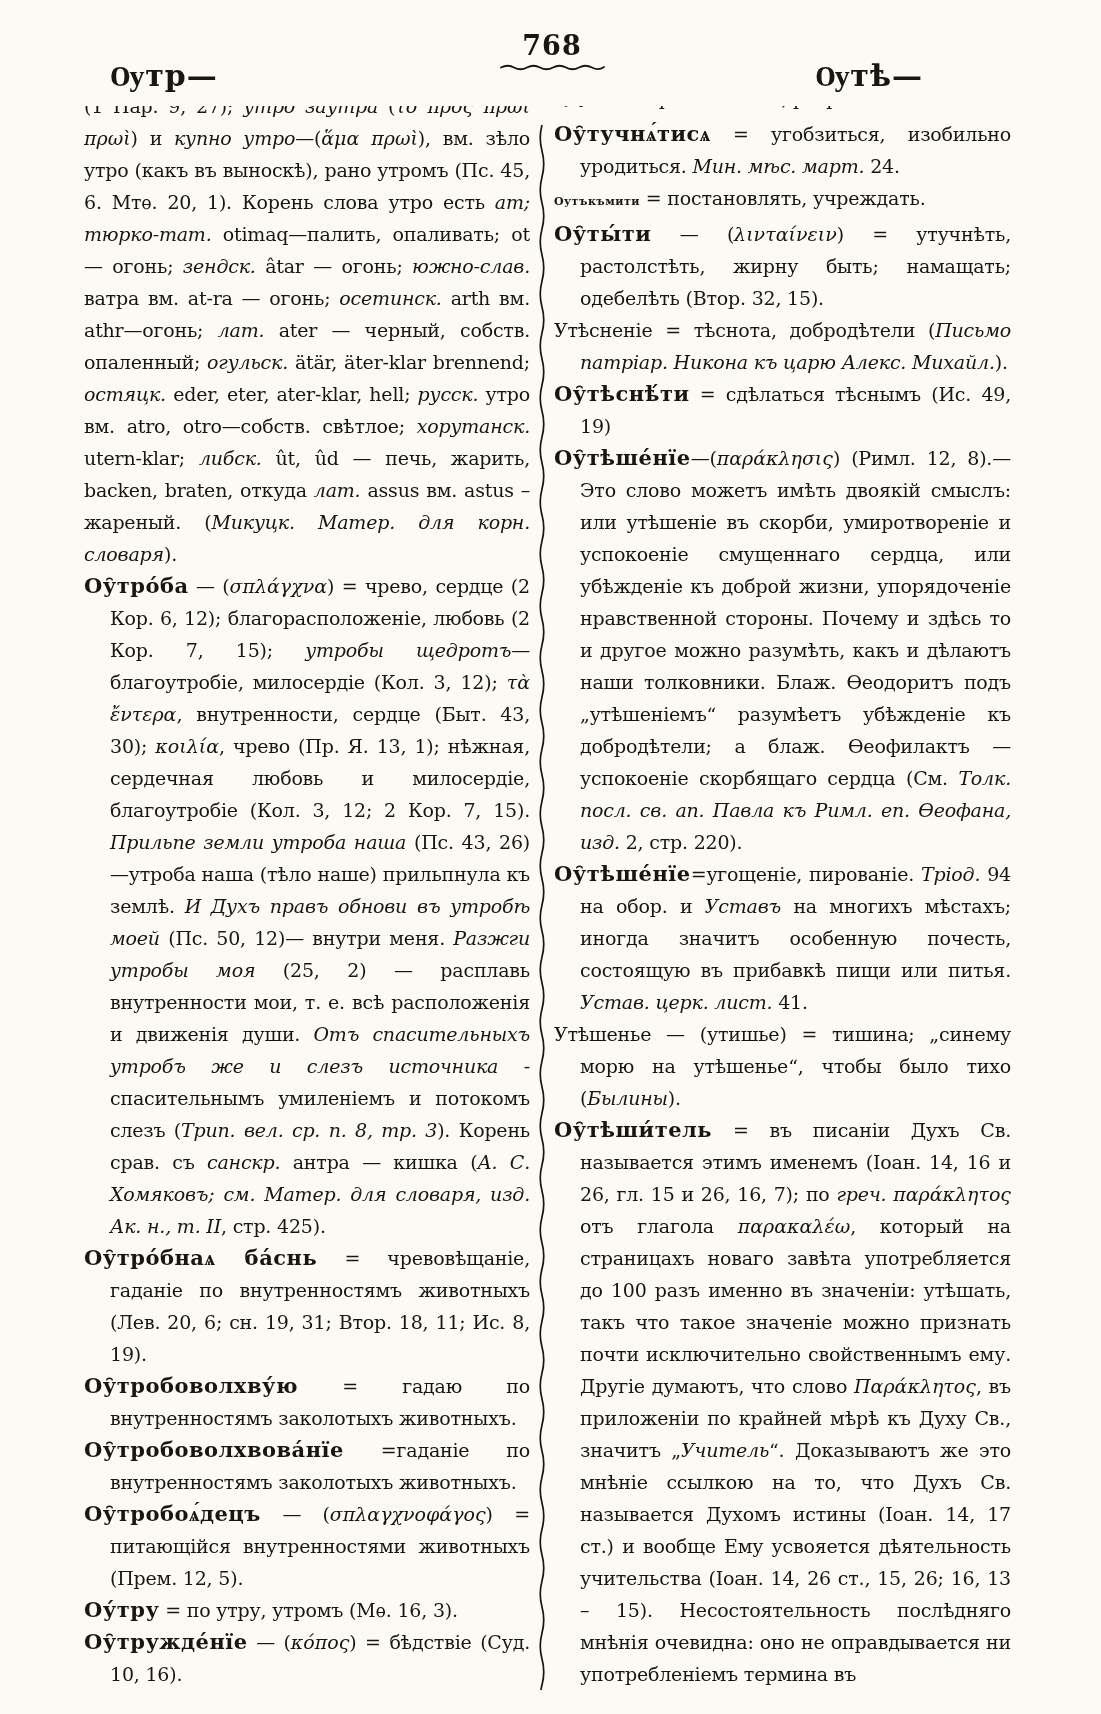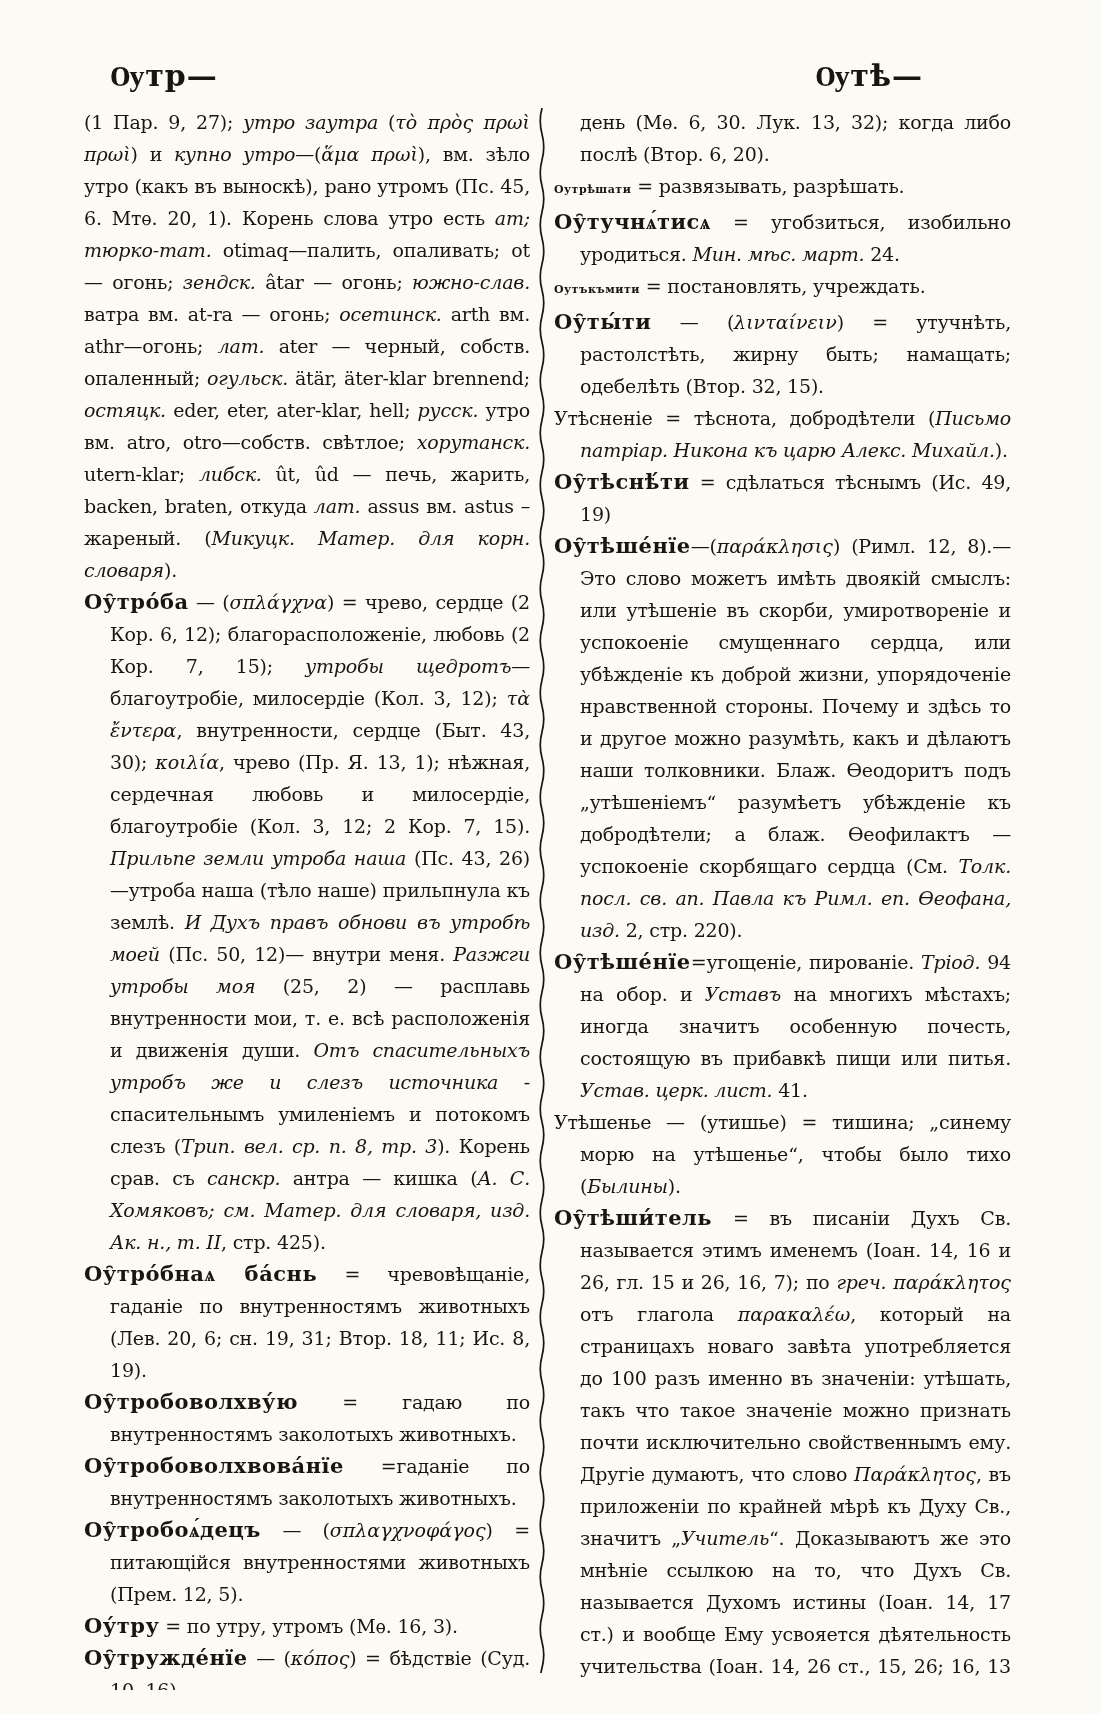--- a/index.html
+++ b/index.html
@@ -24,21 +24,21 @@
   }
   .running-head.left{left:26px;}
   .running-head.right{right:97px;}
   .page-number-wrap{
     position:absolute;left:0;right:0;top:0;text-align:center;
   }
   .page-number{font-weight:bold;font-size:27px;letter-spacing:1px;}
   .squiggle-h{display:block;margin:1px auto 0 auto;}
   
   .columns{
-    display:flex;align-items:flex-start;
+    display:flex;align-items:flex-end;
     margin-top:6px;
     height:1584px;overflow:hidden;
   }
   .col{
     text-align:justify;
     font-size:19px;line-height:32px;
     letter-spacing:-0.2px;
   }
   .col.left{width:446px;}
   .col.right{width:457px;}
@@ -57,20 +57,26 @@
   .seg-hws{font-weight:bold;font-size:11px;letter-spacing:0.5px;}
   .seg-hwc{font-weight:normal;font-size:19px;}
 </style>
 </head>
 <body>
 
 <div class="page">
 
   <div class="page-head">
     <div class="running-head left">Ѹтр—</div>
+    <div class="page-number-wrap">
+      <div class="page-number">768</div>
+      <svg class="squiggle-h" width="106" height="10" viewBox="0 0 106 10">
+        <path d="M2 5.5 q6.5 -3.5 13 0 t13 0 t13 0 t13 0 t13 0 t13 0 t13 0 t12 -0.5" stroke="#19150f" stroke-width="1.8" fill="none" stroke-linecap="round"></path>
+      </svg>
+    </div>
     <div class="running-head right">Ѹтѣ—</div>
   </div>
 
   <div class="columns">
     <div class="col left" id="col-left">
         <p class="entry cont"><span class="seg-r">(1 Пар. 9, 27); </span><span class="seg-i">утро заутра</span><span class="seg-r"> (</span><span class="seg-g">τὸ πρὸς πρωὶ πρωὶ</span><span class="seg-r">) и </span><span class="seg-i">купно утро</span><span class="seg-r">—(</span><span class="seg-g">ἅμα πρωὶ</span><span class="seg-r">), вм. зѣло утро (какъ въ выноскѣ), рано утромъ (Пс. 45, 6. Мтѳ. 20, 1). Корень слова утро есть </span><span class="seg-i">ат; тюрко-тат.</span><span class="seg-r"> otimaq—палить, опаливать; ot — огонь; </span><span class="seg-i">зендск.</span><span class="seg-r"> âtar — огонь; </span><span class="seg-i">южно-слав.</span><span class="seg-r"> ватра вм. at-ra — огонь; </span><span class="seg-i">осетинск.</span><span class="seg-r"> arth вм. athr—огонь; </span><span class="seg-i">лат.</span><span class="seg-r"> ater — черный, собств. опаленный; </span><span class="seg-i">огульск.</span><span class="seg-r"> ätär, äter-klar brennend; </span><span class="seg-i">остяцк.</span><span class="seg-r"> eder, eter, ater-klar, hell; </span><span class="seg-i">русск.</span><span class="seg-r"> утро вм. atro, otro—собств. свѣтлое; </span><span class="seg-i">хорутанск.</span><span class="seg-r"> utern-klar; </span><span class="seg-i">либск.</span><span class="seg-r"> ût, ûd — печь, жарить, backen, braten, откуда </span><span class="seg-i">лат.</span><span class="seg-r"> assus вм. astus – жареный. (</span><span class="seg-i">Микуцк. Матер. для корн. словаря</span><span class="seg-r">).</span></p>
         <p class="entry"><span class="seg-hw">Оу̑тро́ба</span><span class="seg-r"> — (</span><span class="seg-g">σπλάγχνα</span><span class="seg-r">) = чрево, сердце (2 Кор. 6, 12); благорасположеніе, любовь (2 Кор. 7, 15); </span><span class="seg-i">утробы щедротъ</span><span class="seg-r">— благоутробіе, милосердіе (Кол. 3, 12); </span><span class="seg-g">τὰ ἔντερα</span><span class="seg-r">, внутренности, сердце (Быт. 43, 30); </span><span class="seg-g">κοιλία</span><span class="seg-r">, чрево (Пр. Я. 13, 1); нѣжная, сердечная любовь и милосердіе, благоутробіе (Кол. 3, 12; 2 Кор. 7, 15). </span><span class="seg-i">Прильпе земли утроба наша</span><span class="seg-r"> (Пс. 43, 26)—утроба наша (тѣло наше) прильпнула къ землѣ. </span><span class="seg-i">И Духъ правъ обнови въ утробѣ моей</span><span class="seg-r"> (Пс. 50, 12)— внутри меня. </span><span class="seg-i">Разжги утробы моя</span><span class="seg-r"> (25, 2) — расплавь внутренности мои, т. е. всѣ расположенія и движенія души. </span><span class="seg-i">Отъ спасительныхъ утробъ же и слезъ источника</span><span class="seg-r"> - спасительнымъ умиленіемъ и потокомъ слезъ (</span><span class="seg-i">Трип. вел. ср. п. 8, тр. 3</span><span class="seg-r">). Корень срав. съ </span><span class="seg-i">санскр.</span><span class="seg-r"> антра — кишка (</span><span class="seg-i">А. С. Хомяковъ; см. Матер. для словаря, изд. Ак. н., т. II</span><span class="seg-r">, стр. 425).</span></p>
         <p class="entry"><span class="seg-hw">Оу̑тро́бнаѧ ба́снь</span><span class="seg-r"> = чревовѣщаніе, гаданіе по внутренностямъ животныхъ (Лев. 20, 6; сн. 19, 31; Втор. 18, 11; Ис. 8, 19).</span></p>
         <p class="entry"><span class="seg-hw">Оу̑тробоволхву́ю</span><span class="seg-r"> = гадаю по внутренностямъ заколотыхъ животныхъ.</span></p>
         <p class="entry"><span class="seg-hw">Оу̑тробоволхвова́нїе</span><span class="seg-r"> =гаданіе по внутренностямъ заколотыхъ животныхъ.</span></p>

